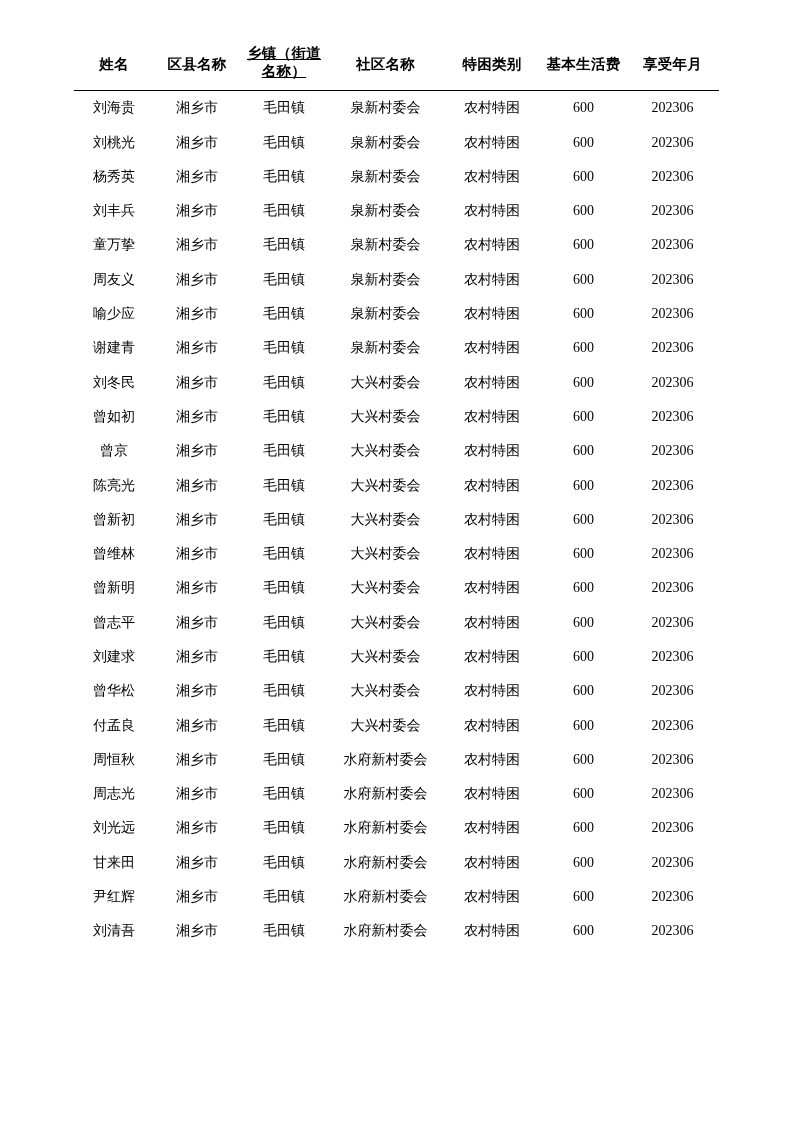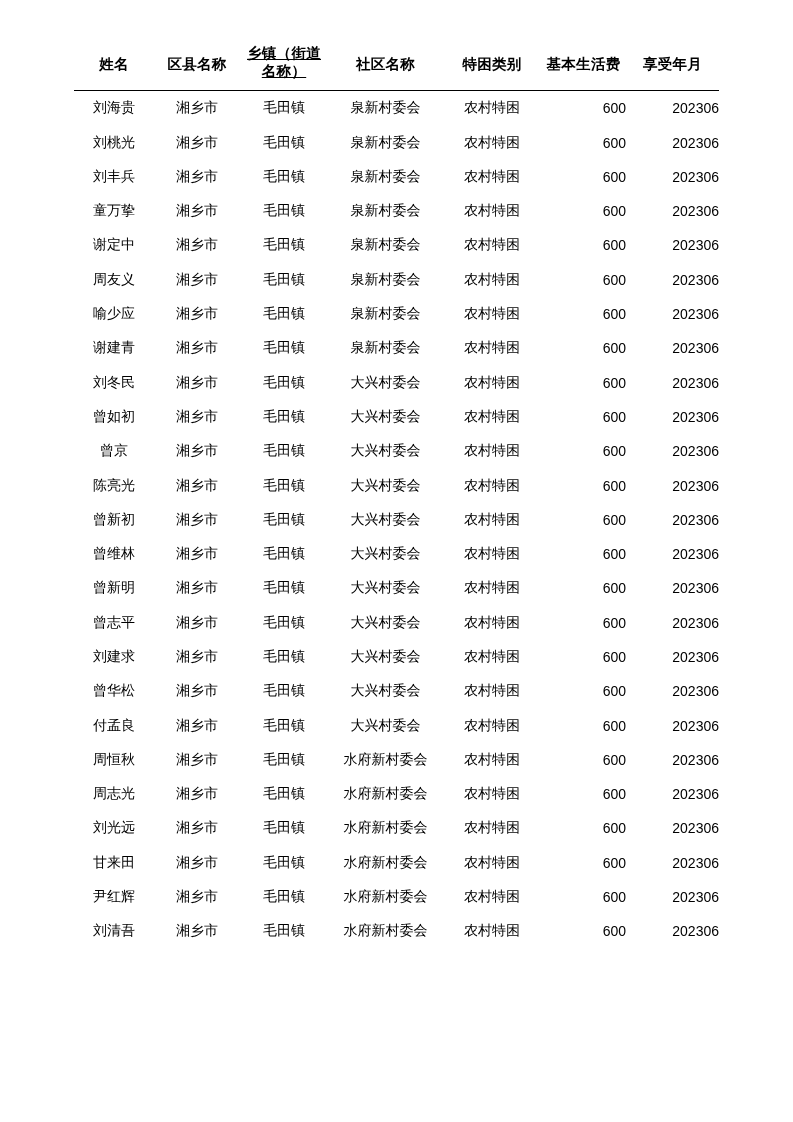--- a/index.html
+++ b/index.html
@@ -51,22 +51,21 @@
   tbody td {
     font-size: 14px;
     text-align: center;
     vertical-align: middle;
     height: 34.3px;
     padding: 0;
     line-height: 34.3px;
     white-space: nowrap;
   }
   tbody td.num {
-    font-family: Liberation Sans, sans-serif;
-    text-align: right;
+    font-family: Liberation Serif, serif;
   }
 </style>
 </head>
 <body>
 
 <div class="page">
   <table class="doc-table">
     <colgroup>
       <col class="c0">
         <col class="c1">
@@ -100,39 +99,39 @@
         <tr>
           <td>刘桃光</td>
           <td>湘乡市</td>
           <td>毛田镇</td>
           <td>泉新村委会</td>
           <td>农村特困</td>
           <td class="num">600</td>
           <td class="num">202306</td>
         </tr>
         <tr>
+          <td>杨秀英</td>
+          <td>湘乡市</td>
+          <td>毛田镇</td>
+          <td>泉新村委会</td>
+          <td>农村特困</td>
+          <td class="num">600</td>
+          <td class="num">202306</td>
+        </tr>
+        <tr>
           <td>刘丰兵</td>
           <td>湘乡市</td>
           <td>毛田镇</td>
           <td>泉新村委会</td>
           <td>农村特困</td>
           <td class="num">600</td>
           <td class="num">202306</td>
         </tr>
         <tr>
           <td>童万挚</td>
-          <td>湘乡市</td>
-          <td>毛田镇</td>
-          <td>泉新村委会</td>
-          <td>农村特困</td>
-          <td class="num">600</td>
-          <td class="num">202306</td>
-        </tr>
-        <tr>
-          <td>谢定中</td>
           <td>湘乡市</td>
           <td>毛田镇</td>
           <td>泉新村委会</td>
           <td>农村特困</td>
           <td class="num">600</td>
           <td class="num">202306</td>
         </tr>
         <tr>
           <td>周友义</td>
           <td>湘乡市</td>

